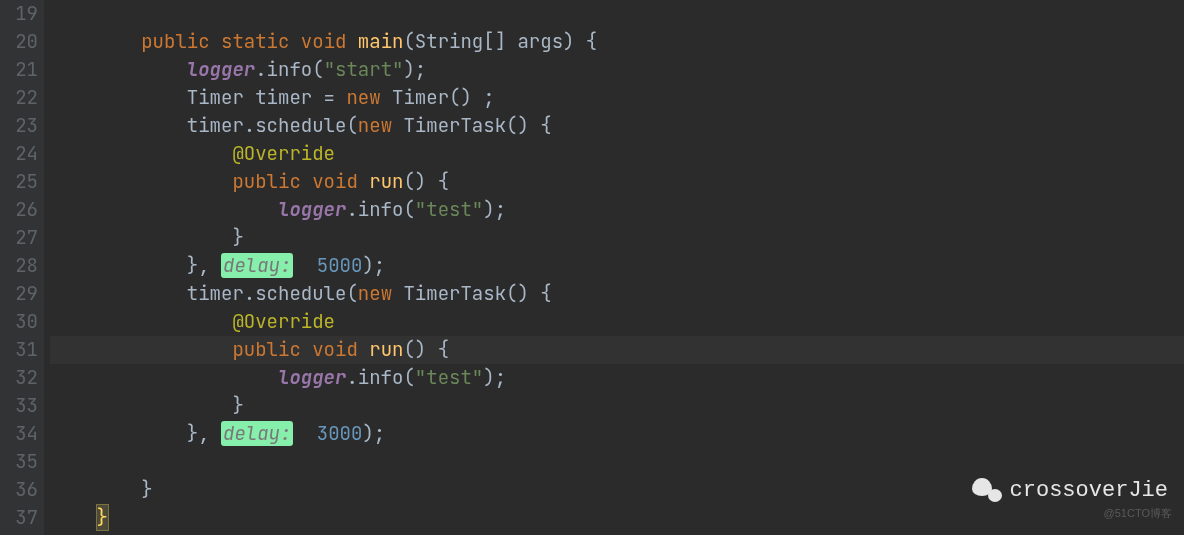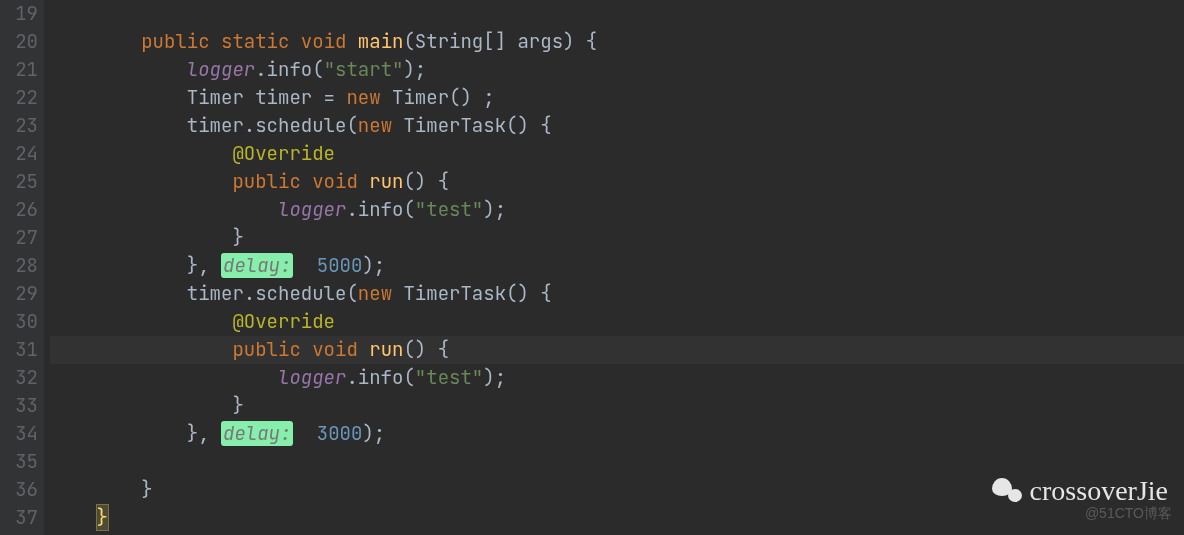--- a/index.html
+++ b/index.html
@@ -24,21 +24,21 @@
     flex-direction:column;
   }
   .line-numbers { width:44px; padding-right:6px; }
   .marker-col { width:36px; position:relative; }
   .fold-col { width:18px; background:#2b2b2b; border-left:1px solid #414141; border-right:1px solid #414141;}
   .code-area { flex:1; padding-left:6px; background:#2b2b2b; position:relative;}
   .line { height:28px; white-space:pre; }
   .hl-line { background:#323232; }
   .k-orange { color:#cc7832; }
   .k-yellow { color:#ffc66d; }
-  .k-purple { color:#9876aa; font-style:italic;}
+  .k-purple { color:#9876aa; font-style:italic;font-weight:bold;}
   .k-string { color:#6a8759; }
   .k-num { color:#6897bb;padding-left:12px; }
   .k-anno { color:#bbb529; }
   .k-hint { color:#787878; font-style:italic; background:#86efac; border-radius:3px; padding:0 2px;}
   .k-default { color:#a9b7c6; }
   .fold-icon {
     display:inline-block;width:12px;height:12px;margin:8px 3px 0 3px;
     border:1px solid #6e6e6e;position:relative;
   }
   .fold-icon::before{
@@ -51,26 +51,26 @@
     position:absolute;left:8px;width:0;height:0;border-top:7px solid transparent;border-bottom:7px solid transparent;border-left:11px solid #62b543;
   }
   .override-dot{
     width:14px;height:14px;border-radius:50%;background:#499c54;position:absolute;left:6px;
     display:flex;align-items:center;justify-content:center;color:#fff;font-size:10px;font-weight:bold;
   }
   .override-arrow{
     position:absolute;left:22px;width:0;height:0;border-left:4px solid transparent;border-right:4px solid transparent;border-bottom:8px solid #cc7832;top:3px;
   }
   .watermark {
-    position:absolute;right:16px;bottom:30px;color:#e6e6e6;font-family:Liberation Serif, serif;font-size:28px;display:flex;align-items:center;gap:8px;
+    position:absolute;right:16px;bottom:30px;color:#e6e6e6;font-family:Liberation Mono, monospace;font-size:22px;display:flex;align-items:center;gap:8px;
   }
   .wechat-icon { width:30px;height:26px;position:relative;}
   .wechat-icon::before{content:"";position:absolute;width:20px;height:18px;background:#e6e6e6;border-radius:50% 50% 50% 50%/60% 60% 40% 40%;left:0;top:0;}
   .wechat-icon::after{content:"";position:absolute;width:14px;height:13px;background:#e6e6e6;border-radius:50%;right:0;bottom:2px;}
-  .cto-mark{position:absolute;right:12px;bottom:8px;color:#5a5a5a;font-size:14px;font-family:sans-serif;}
+  .cto-mark{position:absolute;right:12px;bottom:8px;color:#5a5a5a;font-size:11px;font-family:sans-serif;}
   .caret-brace{background:#4e4a3a;color:#ffd760;border:1px solid #7a7340;}
 </style>
 </head>
 <body>
 
 <div class="editor">
 
   <div class="gutter">
     <div class="line-numbers">
       <div class="line">19</div>

